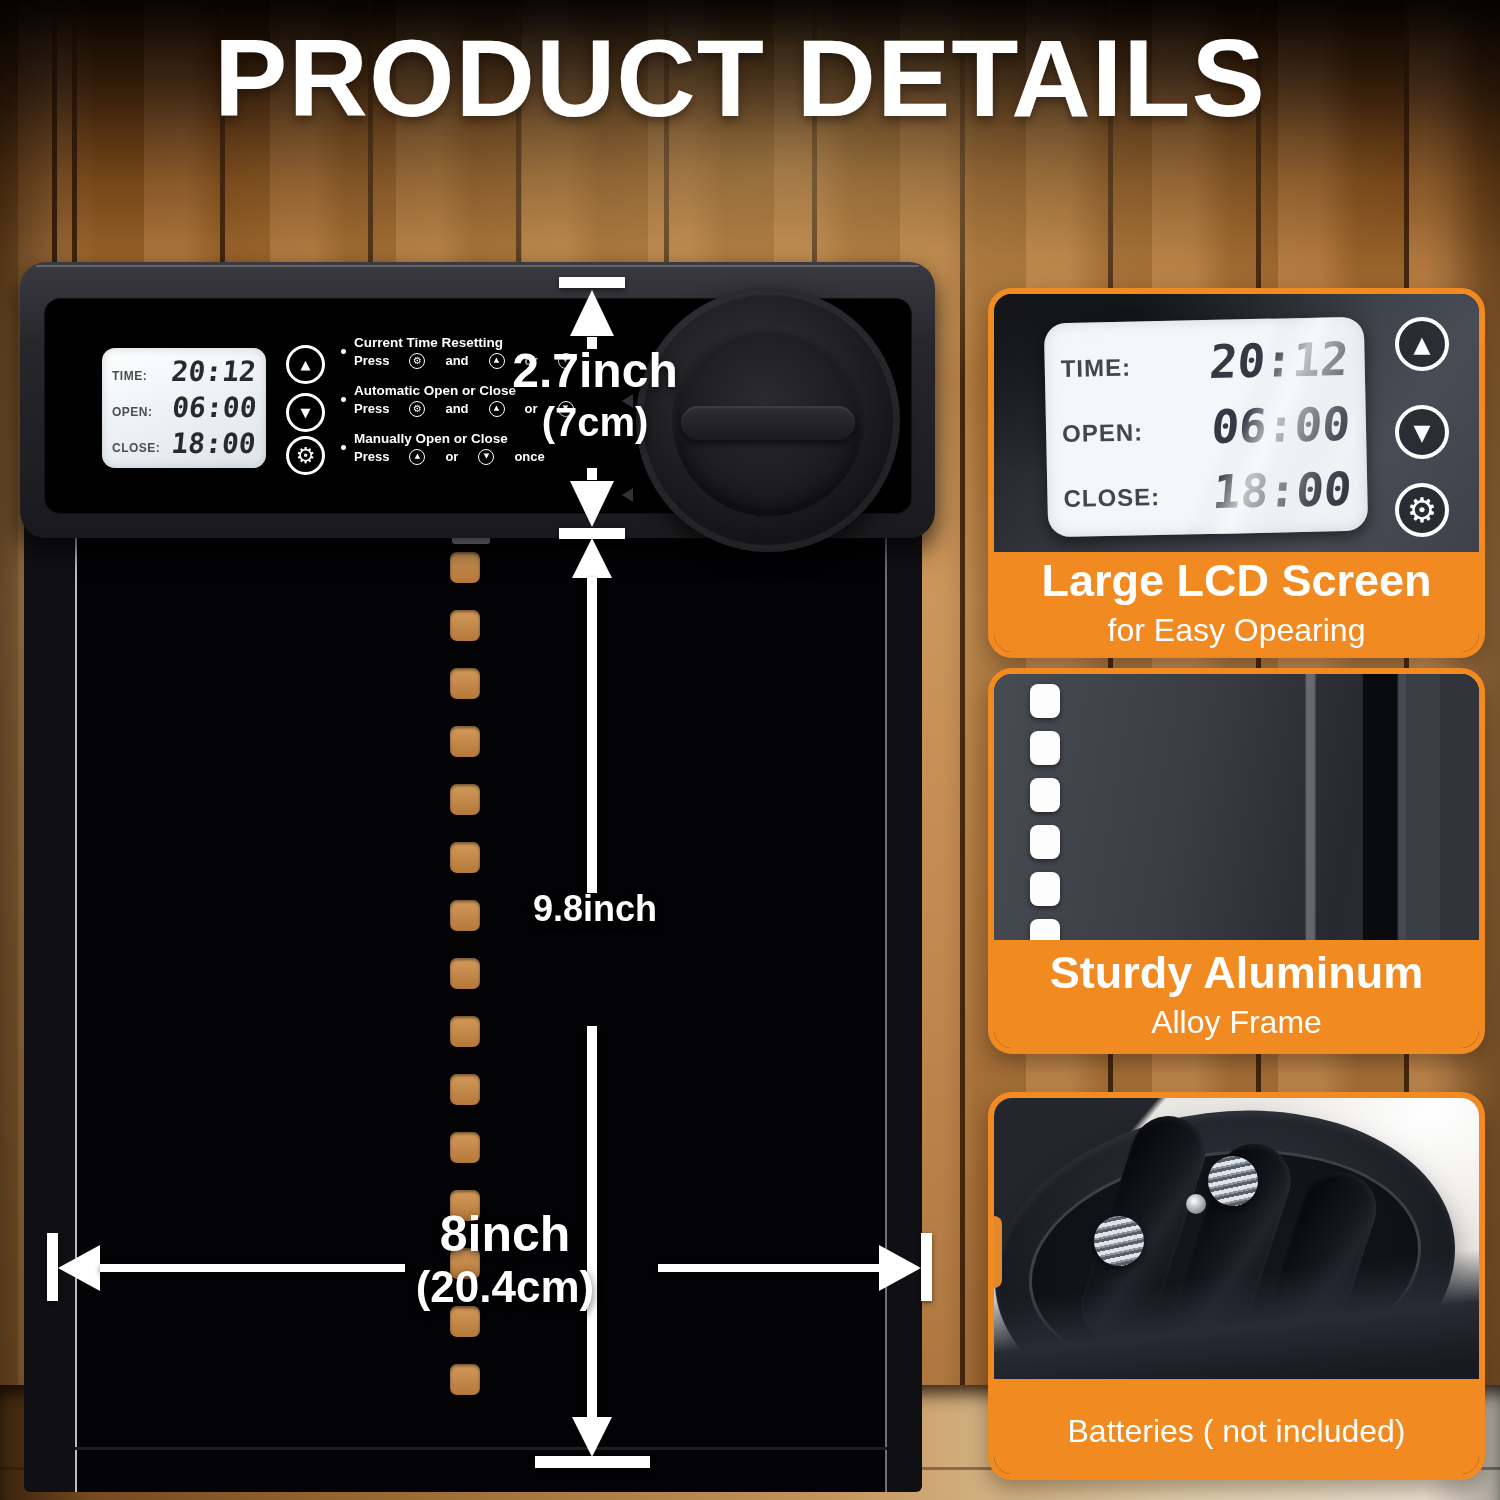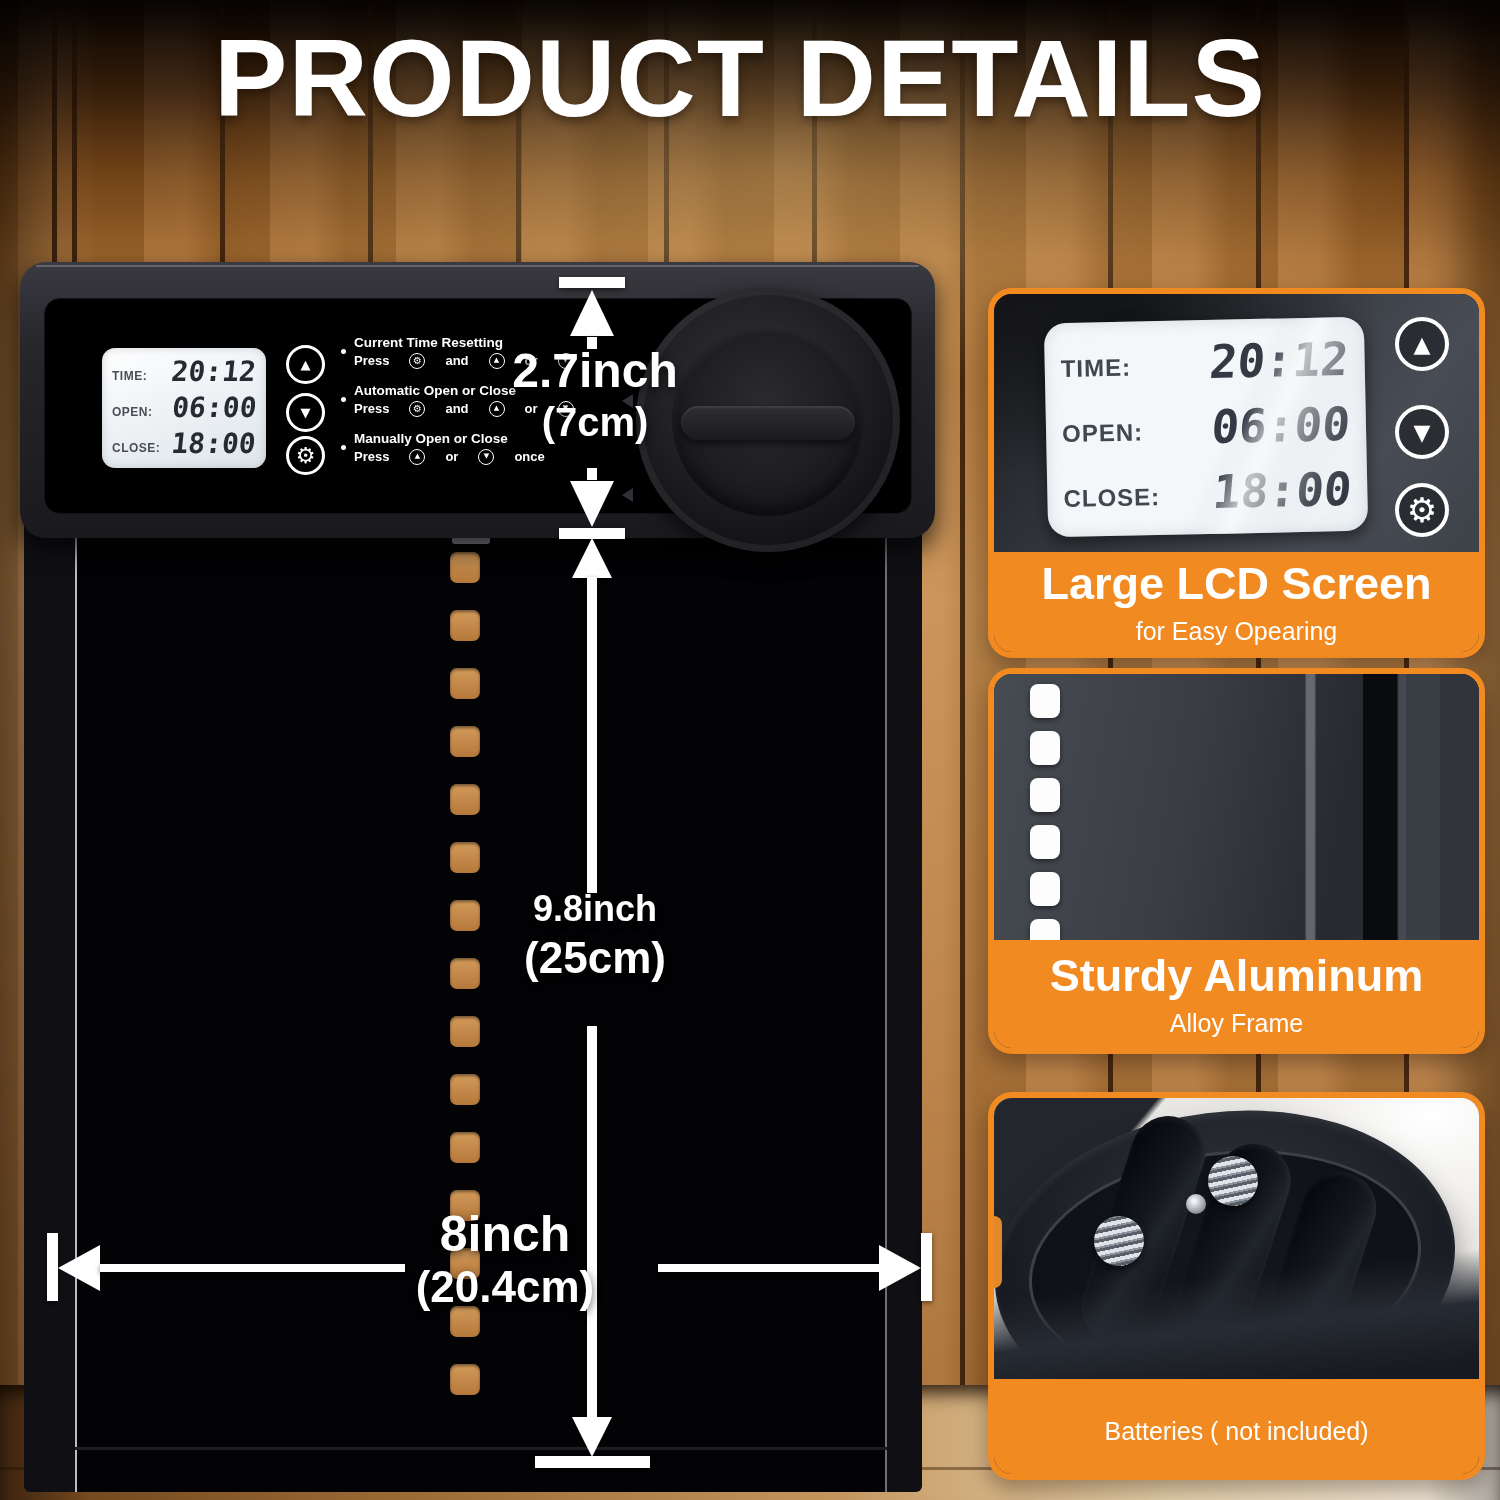--- a/index.html
+++ b/index.html
@@ -110,21 +110,21 @@
   .dim-text .v1{font-weight:bold;}
 
   
   .panel{position:absolute;left:988px;width:497px;border:6px solid var(--accent);border-radius:24px;
     overflow:hidden;display:flex;flex-direction:column;z-index:10;background:#1b1d20;box-sizing:border-box;
     box-shadow:0 10px 22px rgba(30,12,0,.35);}
   .photo{position:relative;flex:1;overflow:hidden;}
   .pcap{flex:none;background:var(--accent);color:#fff;display:flex;flex-direction:column;
     align-items:center;justify-content:center;text-align:center;}
   .pcap .l1{font-size:45px;font-weight:bold;line-height:1.05;}
-  .pcap .l2{font-size:25px;line-height:1.05;margin-top:10px;}
+  .pcap .l2{font-size:32px;line-height:1.05;margin-top:10px;}
 
   
   .p1-photo{background:
       radial-gradient(420px 300px at 28% 8%, rgba(0,0,0,.55), rgba(0,0,0,0) 60%),
       linear-gradient(125deg,#1a1b1f 0%,#2f3238 30%,#484c54 75%,#3d4148 100%);}
   .p1-lcd{position:absolute;left:52px;top:26px;width:320px;height:214px;border-radius:22px;
     transform:rotate(-1.2deg);
     background:linear-gradient(115deg,#f4f7f9 55%,#dde3e9 70%,#eef2f5 85%);
     box-shadow:0 6px 16px rgba(0,0,0,.5), inset 0 0 14px rgba(150,160,175,.35);
     display:flex;flex-direction:column;justify-content:space-around;padding:10px 16px;box-sizing:border-box;}
@@ -296,21 +296,20 @@
     <div class="v1" style="font-size:40px;margin-top:6px;">(7cm)</div>
   </div>
   <div class="dim dim-bar" style="left:587px;top:468px;width:10px;height:12px;"></div>
   <div class="dim tri-down" style="left:570px;top:481px;"></div>
   <div class="dim dim-bar" style="left:559px;top:528px;width:66px;height:11px;"></div>
 
   <div class="dim tri-up-s" style="left:572px;top:538px;"></div>
   <div class="dim dim-bar" style="left:587px;top:577px;width:10px;height:316px;"></div>
   <div class="dim dim-text" style="left:470px;top:890px;width:250px;">
     <div class="v1" style="font-size:36px;">9.8inch</div>
-    <div class="v1" style="font-size:44px;margin-top:8px;">(25cm)</div>
   </div>
   <div class="dim dim-bar" style="left:587px;top:1026px;width:10px;height:392px;"></div>
   <div class="dim tri-down-s" style="left:572px;top:1417px;"></div>
   <div class="dim dim-bar" style="left:535px;top:1456px;width:115px;height:12px;"></div>
 
   <div class="dim dim-bar" style="left:47px;top:1233px;width:11px;height:68px;"></div>
   <div class="dim tri-left" style="left:58px;top:1245px;"></div>
   <div class="dim dim-bar" style="left:100px;top:1264px;width:305px;height:8px;"></div>
   <div class="dim dim-text" style="left:375px;top:1208px;width:260px;">
     <div class="v1" style="font-size:50px;">8inch</div>

